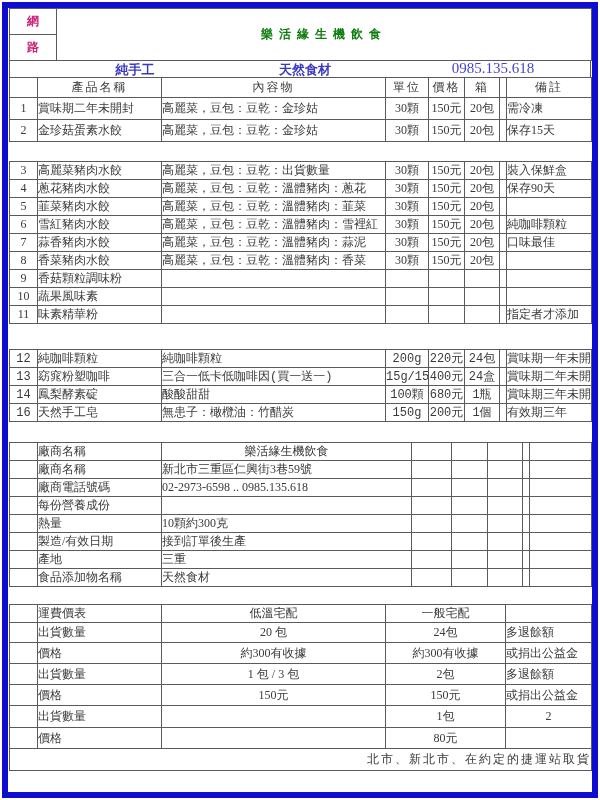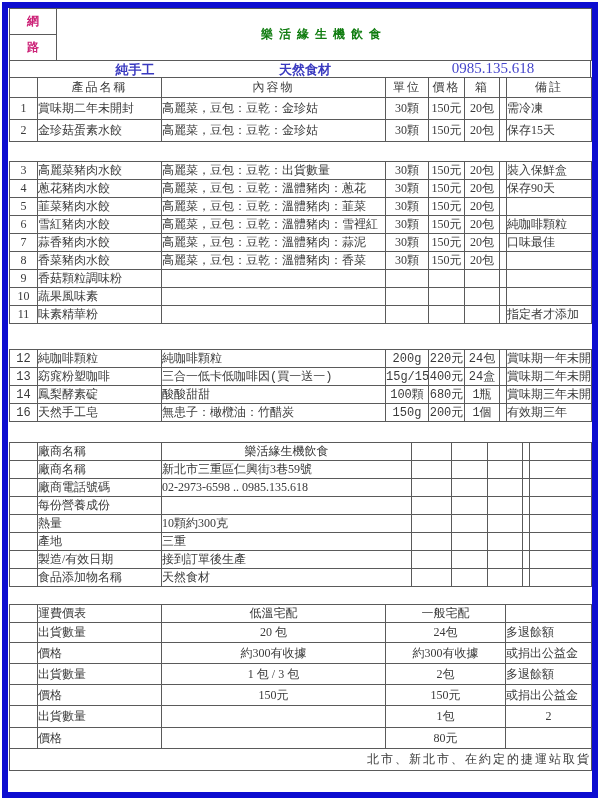--- a/index.html
+++ b/index.html
@@ -340,32 +340,32 @@
         <td class="l">熱量</td>
         <td class="l">10顆約300克</td>
         <td></td>
             <td></td>
             <td></td>
             <td></td>
             <td></td>
       </tr>
       <tr class="rInfo">
         <td></td>
+        <td class="l">製造/有效日期</td>
+        <td class="l">接到訂單後生產</td>
+        <td></td>
+            <td></td>
+            <td></td>
+            <td></td>
+            <td></td>
+      </tr>
+      <tr class="rInfo">
+        <td></td>
         <td class="l">產地</td>
         <td class="l">三重</td>
-        <td></td>
-            <td></td>
-            <td></td>
-            <td></td>
-            <td></td>
-      </tr>
-      <tr class="rInfo">
-        <td></td>
-        <td class="l">製造/有效日期</td>
-        <td class="l">接到訂單後生產</td>
         <td></td>
             <td></td>
             <td></td>
             <td></td>
             <td></td>
       </tr>
       <tr class="rInfo">
         <td></td>
         <td class="l">食品添加物名稱</td>
         <td class="l">天然食材</td>

